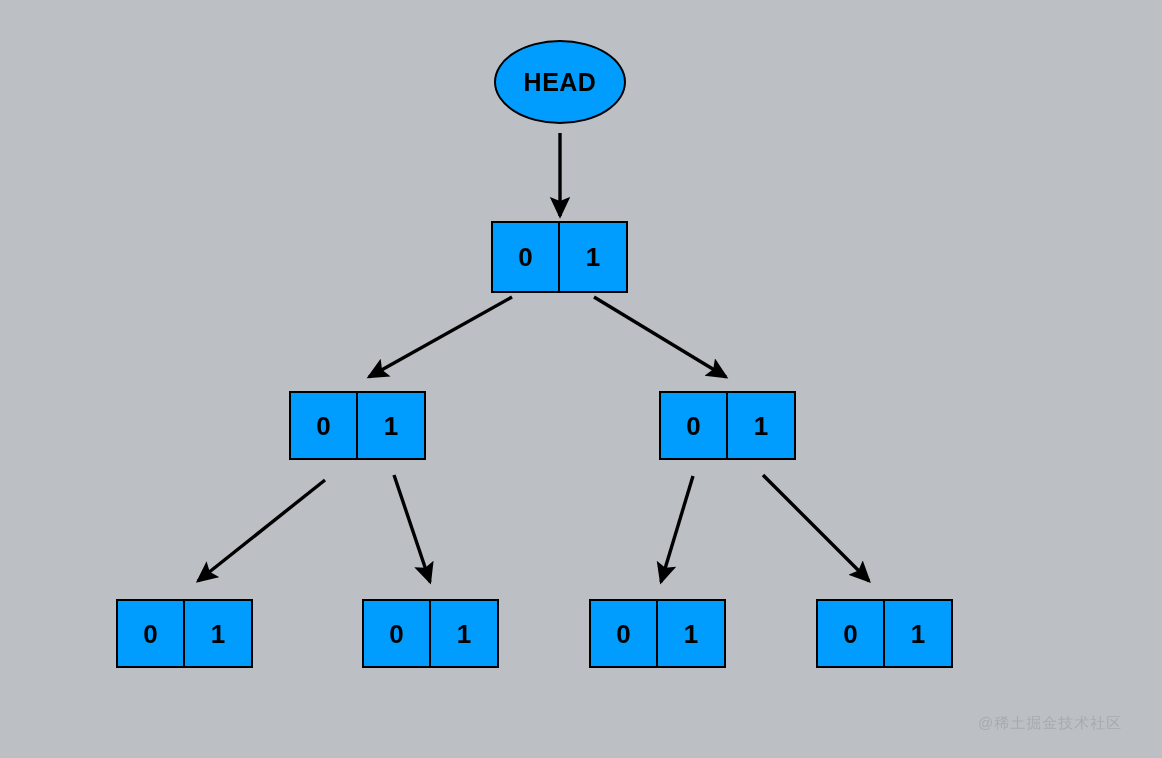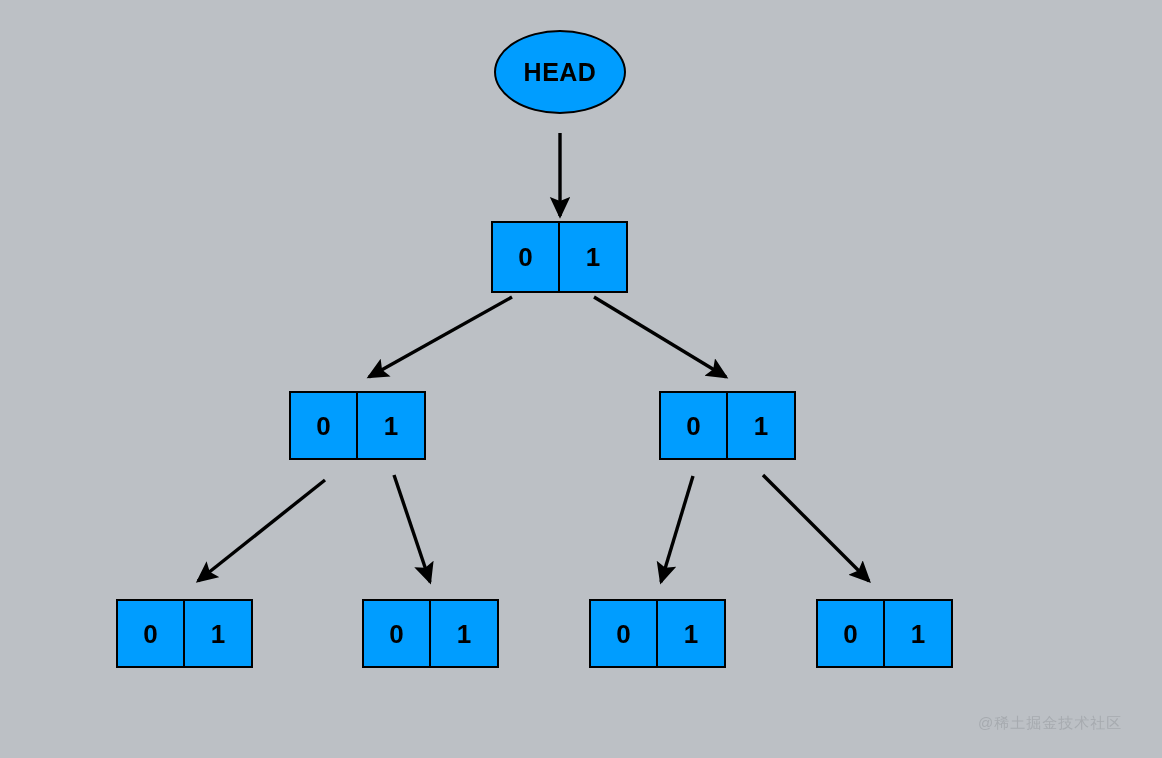--- a/index.html
+++ b/index.html
@@ -92,21 +92,21 @@
         <line x1="560" y1="133" x2="560" y2="216" marker-end="url(#arrowhead)"></line>
         <line x1="512" y1="297" x2="369" y2="377" marker-end="url(#arrowhead)"></line>
         <line x1="594" y1="297" x2="726" y2="377" marker-end="url(#arrowhead)"></line>
         <line x1="325" y1="480" x2="198" y2="581" marker-end="url(#arrowhead)"></line>
         <line x1="394" y1="475" x2="430" y2="582" marker-end="url(#arrowhead)"></line>
         <line x1="693" y1="476" x2="661" y2="582" marker-end="url(#arrowhead)"></line>
         <line x1="763" y1="475" x2="869" y2="581" marker-end="url(#arrowhead)"></line>
       </g>
   </svg>
 
-  <div class="head-node" style="left: 494px; top: 30px; width: 132px; height: 84px;">
+  <div class="head-node" style="left: 494px; top: 40px; width: 132px; height: 84px;">
     <span class="head-label">HEAD</span>
   </div>
 
   <div id="node-layer">
       <div class="trie-node" style="left: 491px; top: 221px;">
         <div class="cell" style="width: 69px; height: 72px;">0</div>
         <div class="cell" style="width: 69px; height: 72px;">1</div>
       </div>
       <div class="trie-node" style="left: 289px; top: 391px;">
         <div class="cell" style="width: 69px; height: 69px;">0</div>

